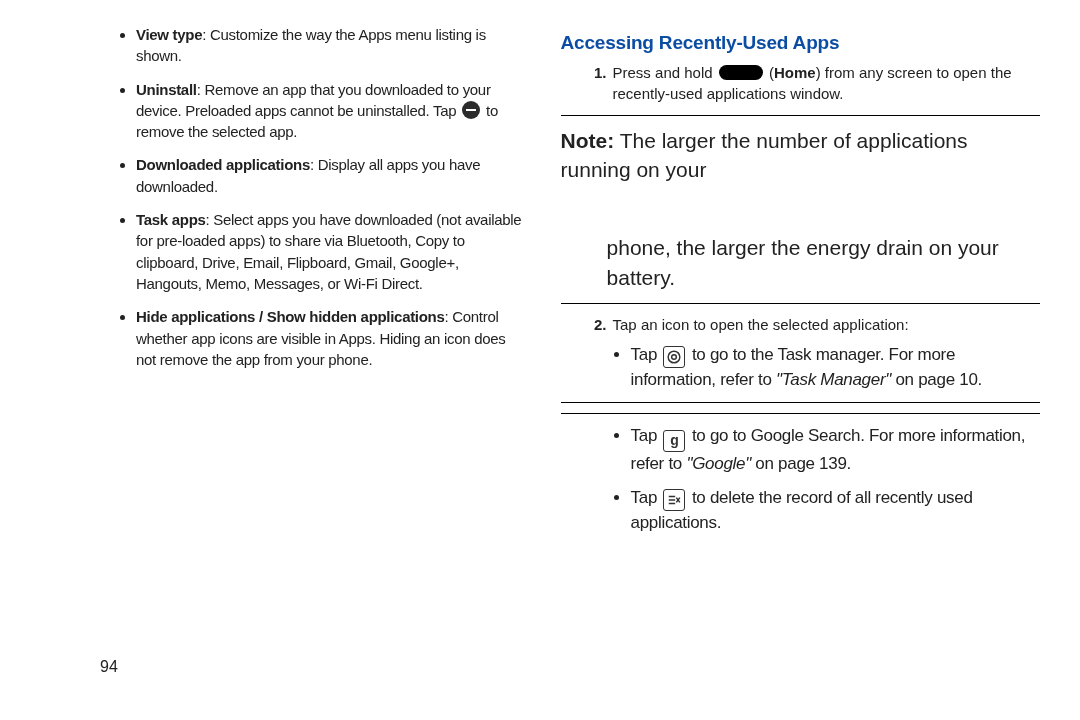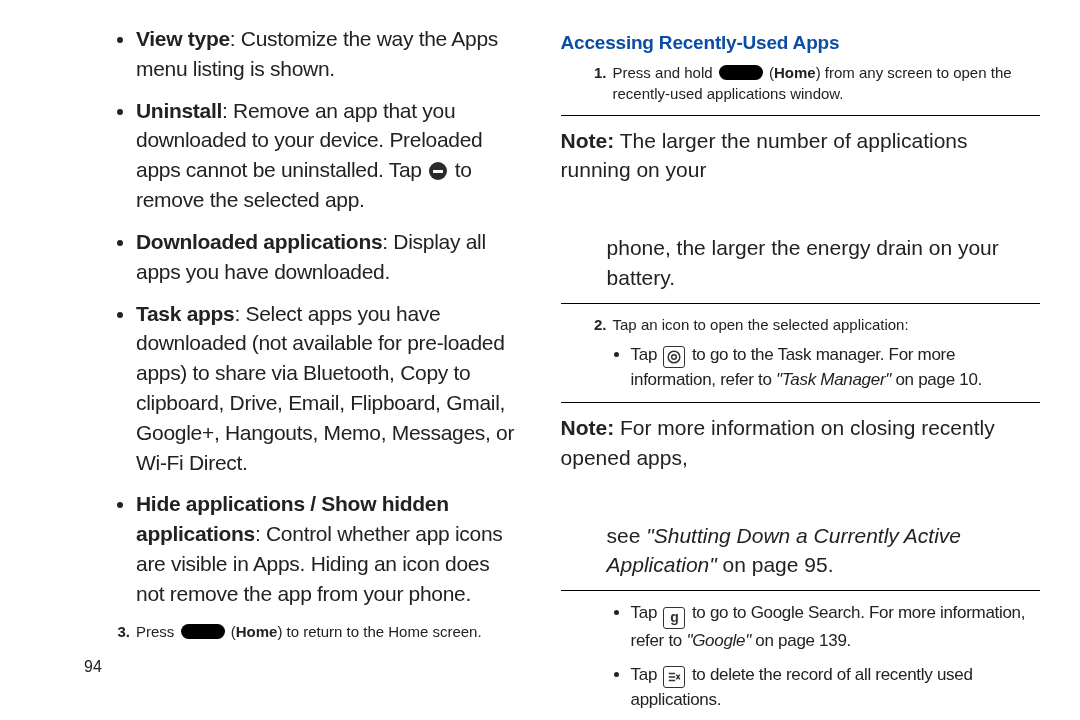--- a/index.html
+++ b/index.html
@@ -39,21 +39,21 @@
   }
 
   ul.bullets {
     list-style: disc;
     margin: 0 0 8px 0;
     padding-left: 52px;
   }
   ul.bullets > li {
     font-family: "Helvetica Neue Condensed", "Arial Narrow", Arial, sans-serif;
     font-stretch: condensed;
-    font-size: 21px;
+    font-size: 15px;
     line-height: 1.42;
     letter-spacing: -0.3px;
     margin-bottom: 12px;
     color: #222;
   }
   .b { font-weight: 700; }
 
   ol.steps {
     list-style: none;
     padding-left: 26px;
@@ -72,21 +72,21 @@
     content: attr(data-num) ".";
     position: absolute;
     left: -8px;
     font-weight: 700;
     width: 28px;
     text-align: right;
   }
 
   .pageno {
     position: absolute;
-    left: 84px;
+    left: 100px;
     bottom: 44px;
     font-size: 16px;
     font-family: Helvetica, Arial, sans-serif;
   }
 
   .note {
     font-family: Helvetica, Arial, sans-serif;
     font-size: 21px;
     line-height: 1.42;
     margin: 6px 0 6px 0;
@@ -179,25 +179,20 @@
         <span class="b">Downloaded applications</span><span>: Display all apps you have downloaded.</span>
       </li>
       <li>
         <span class="b">Task apps</span><span>: Select apps you have downloaded (not available for pre-loaded apps) to share via Bluetooth, Copy to clipboard, Drive, Email, Flipboard, Gmail, Google+, Hangouts, Memo, Messages, or Wi-Fi Direct.</span>
       </li>
       <li>
         <span class="b">Hide applications / Show hidden applications</span><span>: Control whether app icons are visible in Apps. Hiding an icon does not remove the app from your phone.</span>
       </li>
     </ul>
 
-    <ol class="steps">
-      <li data-num="3">
-        <span>Press </span><span class="home-pill"></span><span> (</span><span class="b">Home</span><span>) to return to the Home screen.</span>
-      </li>
-    </ol>
   </div>
 
   <div class="col col-right">
     <h3 class="section-title">Accessing Recently-Used Apps</h3>
 
     <ol class="steps">
       <li data-num="1">
         <span>Press and hold </span><span class="home-pill"></span><span> (</span><span class="b">Home</span><span>) from any screen to open the recently-used applications window.</span>
       </li>
     </ol>
@@ -219,26 +214,20 @@
         <span>Tap </span><span class="icon-box">
               <svg viewBox="0 0 24 24" fill="none" stroke="#333" stroke-width="2.5">
                 <circle cx="12" cy="12" r="10"></circle>
                 <circle cx="12" cy="12" r="4"></circle>
               </svg>
             </span><span> to go to the Task manager. For more information, refer to </span><span class="italic-ref">"Task Manager"</span><span> on page 10.</span>
       </li>
     </ul>
 
     <hr class="rule">
-    <div class="note note-block">
-      <span class="note-label">Note:</span><span> For more information on closing recently opened apps,</span>
-      <span class="note-indent">
-        <span>see </span><span class="italic-ref">"Shutting Down a Currently Active Application"</span><span> on page 95.</span>
-      </span>
-    </div>
     <hr class="rule">
 
     <ul class="sub-bullets">
       <li>
         <span>Tap </span><span class="icon-box">
               <span style="font-family:Arial;font-weight:bold;font-size:14px;">g</span>
             </span><span> to go to Google Search. For more information, refer to </span><span class="italic-ref">"Google"</span><span> on page 139.</span>
       </li>
       <li>
         <span>Tap </span><span class="icon-box">

